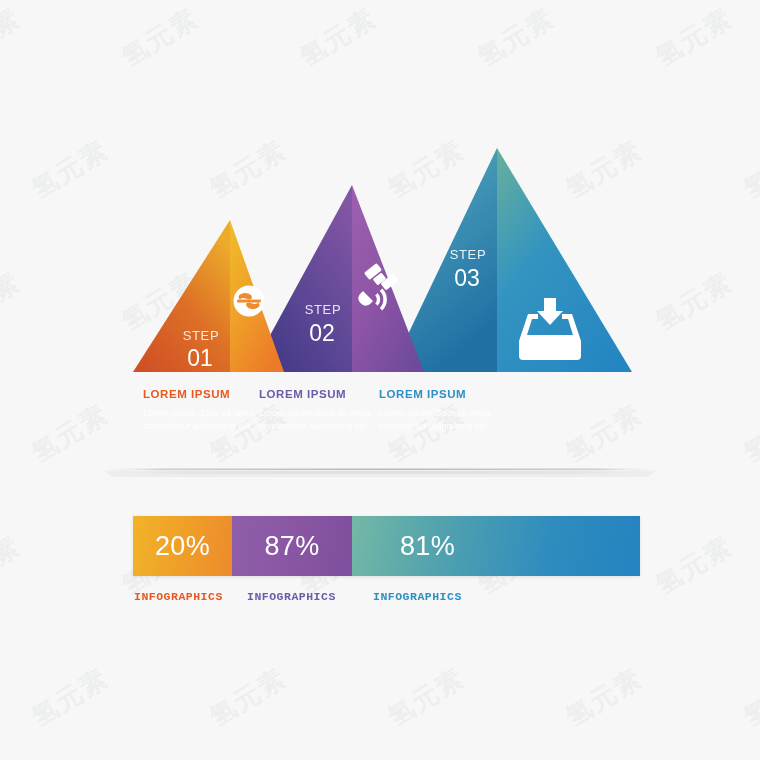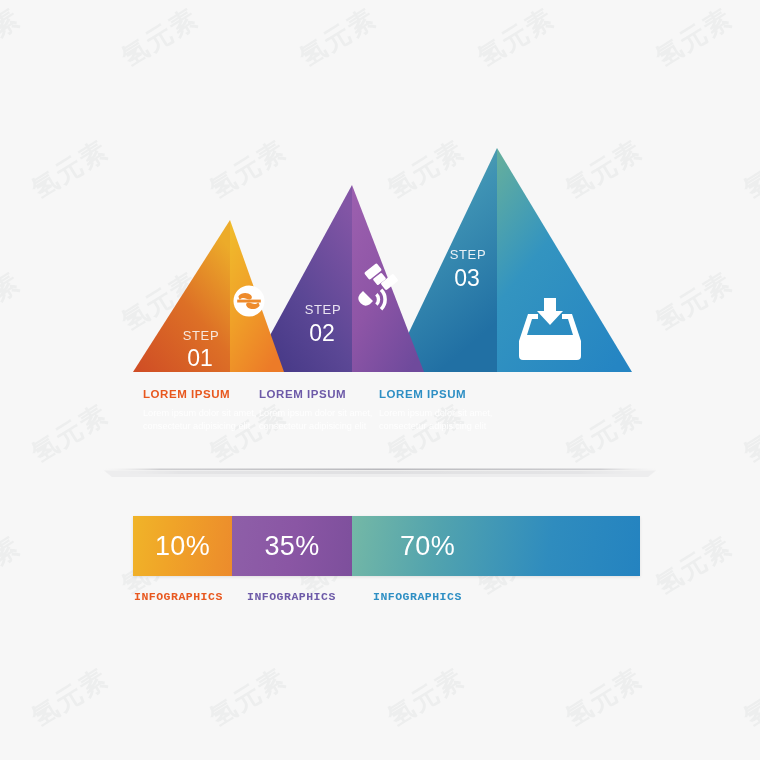--- a/index.html
+++ b/index.html
@@ -274,27 +274,27 @@
       <p class="body">Lorem ipsum dolor sit amet, consectetur adipisicing elit</p>
     </div>
     <div class="caption" style="left:371px;">
       <p class="ttl" style="color: rgb(46, 143, 196);">LOREM IPSUM</p>
       <p class="body">Lorem ipsum dolor sit amet, consectetur adipisicing elit</p>
     </div>
   </div>
 
   <div class="bar">
     <div class="seg s1">
-      <span>10%</span>
+      <span>20%</span>
     </div>
     <div class="seg s2">
-      <span>35%</span>
+      <span>87%</span>
     </div>
     <div class="seg s3">
-      <span>70%</span>
+      <span>81%</span>
     </div>
   </div>
 
   <div class="bottom-labels">
     <span class="blabel" style="left: 134px; color: rgb(232, 88, 31);">INFOGRAPHICS</span>
     <span class="blabel" style="left: 247px; color: rgb(109, 90, 168);">INFOGRAPHICS</span>
     <span class="blabel" style="left: 373px; color: rgb(46, 143, 196);">INFOGRAPHICS</span>
   </div>
 
 </div>

